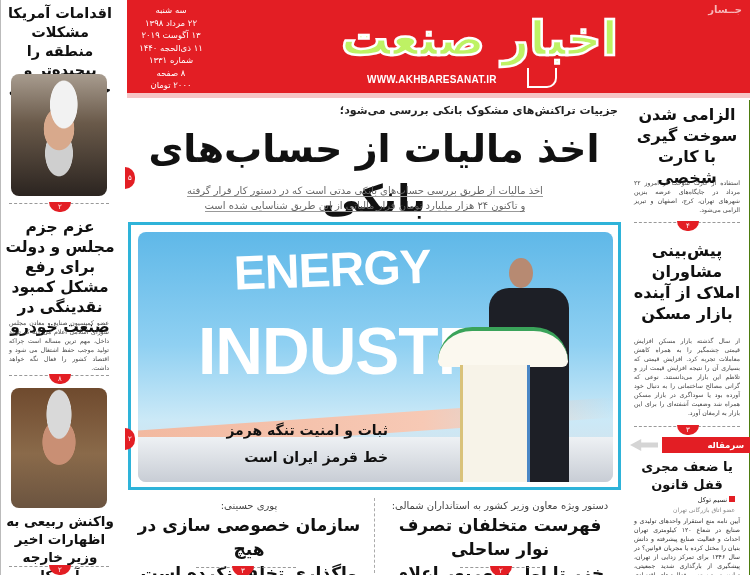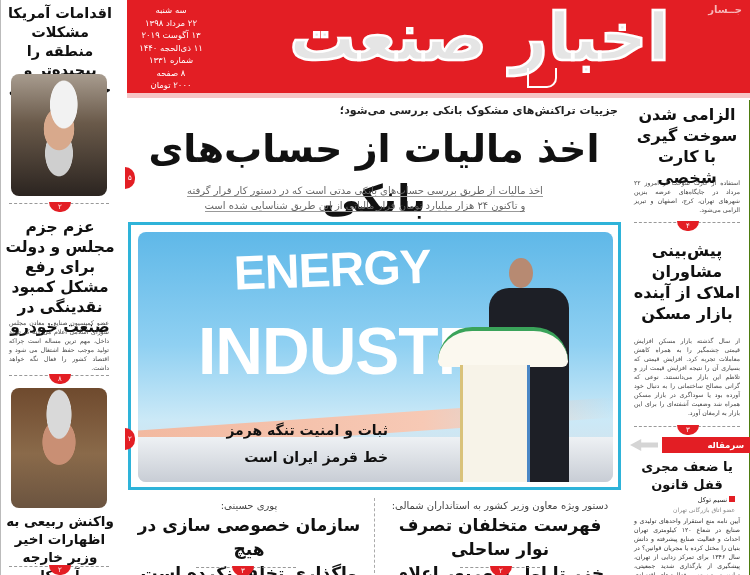--- a/index.html
+++ b/index.html
@@ -4,24 +4,24 @@
 <style>
   * { box-sizing: border-box; margin: 0; padding: 0; }
   html, body { width: 750px; height: 575px; overflow: hidden; background: #fff; }
   body { font-family: "DejaVu Sans", sans-serif; position: relative; direction: rtl; color: #1a1a1a; }
 
   .abs { position: absolute; }
 
   
   .masthead { left: 127px; top: 0; width: 623px; height: 93px; background: #e31e24; }
   .masthead .date-box { position: absolute; left: 6px; top: 4px; width: 76px; color: #fff; font-size: 8.5px; line-height: 12.5px; text-align: center; direction: rtl; }
-  .logo { position: absolute; left: 90px; top: 6px; width: 525px; height: 64px; color: #e5e5e5; font-size: 66px; font-weight: bold; line-height: 64px; text-align: center; letter-spacing: -1px;
+  .logo { position: absolute; left: 90px; top: 6px; width: 525px; height: 64px; color: #bef264; font-size: 48px; font-weight: bold; line-height: 64px; text-align: center; letter-spacing: -1px;
           -webkit-text-stroke: 2.5px #fff; }
   .masthead .prefix { position: absolute; right: 8px; top: 4px; font-size: 10px; color: #f8b7b9; font-weight: bold; }
-  .masthead .url { position: absolute; left: 240px; top: 74px; color: #fff; font-family: "Liberation Sans", sans-serif; font-weight: bold; font-size: 10px; direction: ltr; letter-spacing: 0.2px; margin-top: 42px; }
+  .masthead .url { position: absolute; left: 240px; top: 74px; color: #fff; font-family: "Liberation Sans", sans-serif; font-weight: bold; font-size: 10px; direction: ltr; letter-spacing: 0.2px; }
   .masthead .url-frame { position: absolute; left: 400px; top: 68px; width: 30px; height: 20px; border: 2px solid #fff; border-top: none; border-radius: 0 0 10px 0; }
   .pinkbar { left: 127px; top: 93px; width: 623px; height: 5px; background: #f6c5c6; }
 
   
   .left-col { left: 0; top: 0; width: 118px; height: 575px; border-left: 1px solid #bbb; }
   .right-col { left: 626px; top: 100px; width: 124px; height: 475px; border-right: 1px solid #4d7c0f; }
 
   .col-head { font-weight: bold; text-align: center; color: #111; line-height: 1.18; }
   .col-body { font-size: 6.2px; line-height: 9px; color: #444; text-align: justify; direction: rtl; padding: 0 8px; }
 

